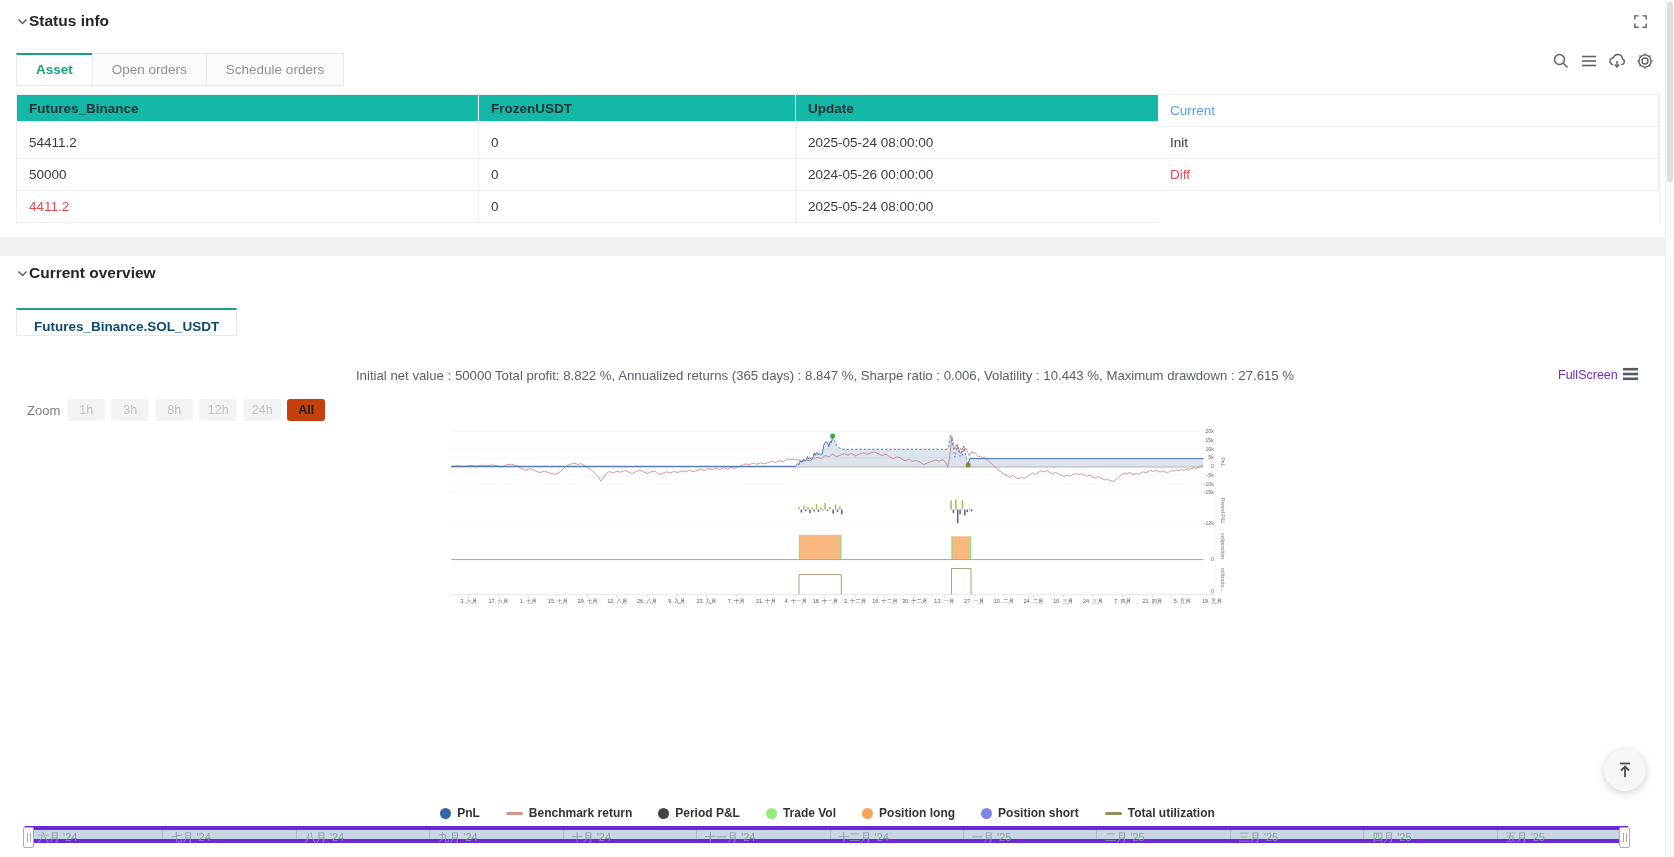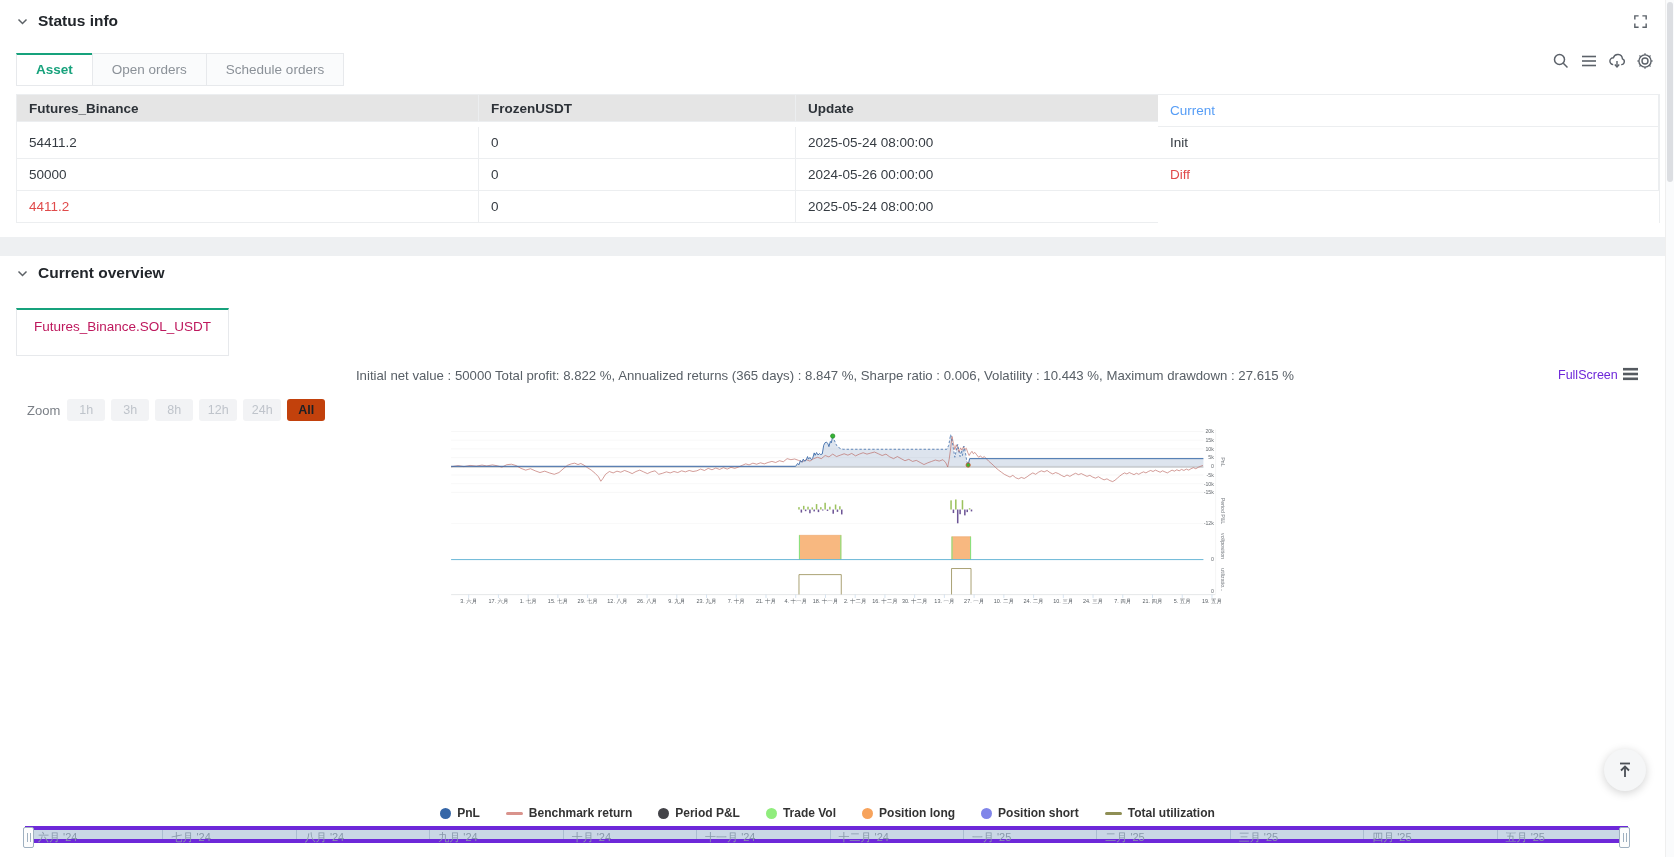--- a/index.html
+++ b/index.html
@@ -1,41 +1,41 @@
 <!DOCTYPE html>
 <html><head>
 <meta charset="utf-8">
 <style>
   html,body{margin:0;padding:0;background:#fff;}
   body{width:1674px;height:857px;overflow:hidden;
        font-family:"Liberation Sans","DejaVu Sans",sans-serif;color:#33383f;}
   .page{position:relative;width:1674px;height:857px;background:#fff;}
   .abs{position:absolute;}
   
-  .sec-head{display:flex;align-items:center;gap:9px;}
+  .sec-head{display:flex;align-items:center;}
   .sec-head h2{margin:0;font-size:15.5px;font-weight:700;color:#22262b;}
   .chev{display:inline-flex;color:#5c6166;}
   
   .tabs{display:flex;}
   .tab{height:33px;line-height:31px;padding:0 19px;border:1px solid #e7e9ec;margin-right:-1px;
        background:#fafbfc;color:#8b9198;font-size:13.5px;box-sizing:border-box;cursor:pointer;}
   .tab.active{background:#fff;border-top:2px solid #17a27c;color:#17a27c;font-weight:700;line-height:29px;}
   
   .tool-icons{display:flex;gap:10px;color:#5b6169;}
   .tool-icons .ic{width:18px;height:18px;display:inline-flex;cursor:pointer;}
   
   .grid-table{display:grid;grid-template-columns:462px 317px 362px 501px;border:1px solid #eceef0;border-bottom:none;font-size:13.5px;}
   .gcell{display:flex;align-items:center;padding-left:12px;border-bottom:1px solid #eceef0;border-right:1px solid #eceef0;height:32px;box-sizing:border-box;background:#fff;color:#353b42;}
   .gcell.last{border-right:none;}
-  .gcell.hdr{height:27px;background:#e5e5e5;font-weight:700;color:#2d3238;}
+  .gcell.hdr{height:27px;background:#14b8a6;font-weight:700;color:#2d3238;}
   
   .band{background:#eef0f2;}
   
-  .etab{height:48px;line-height:33px;padding:0 17px;border:1px solid #e7e9ec;border-top:2px solid #17a27c;
-        background:#fff;color:#be185d;font-size:13.5px;font-weight:400;box-sizing:border-box;display:inline-block;cursor:pointer;}
+  .etab{height:28px;line-height:33px;padding:0 17px;border:1px solid #e7e9ec;border-top:2px solid #17a27c;
+        background:#fff;color:#0c4a6e;font-size:13.5px;font-weight:700;box-sizing:border-box;display:inline-block;cursor:pointer;}
   
   .stats{font-size:13.2px;color:#596067;text-align:center;}
   .fs-label{font-size:12.5px;color:#6d28d9;}
   
   .zoomrow{display:flex;align-items:center;gap:7px;font-size:13px;color:#7a7f86;}
   .zbtn{min-width:26px;padding:0 6px;height:22px;line-height:22px;text-align:center;border-radius:3px;
         background:#f2f3f5;color:#bfc4cb;font-size:12.5px;cursor:pointer;}
   .zbtn.active{background:#c2410c;color:#1d2025;font-weight:700;}
   
   .legend{display:flex;justify-content:center;align-items:center;gap:26px;font-size:12px;font-weight:700;color:#333;}

